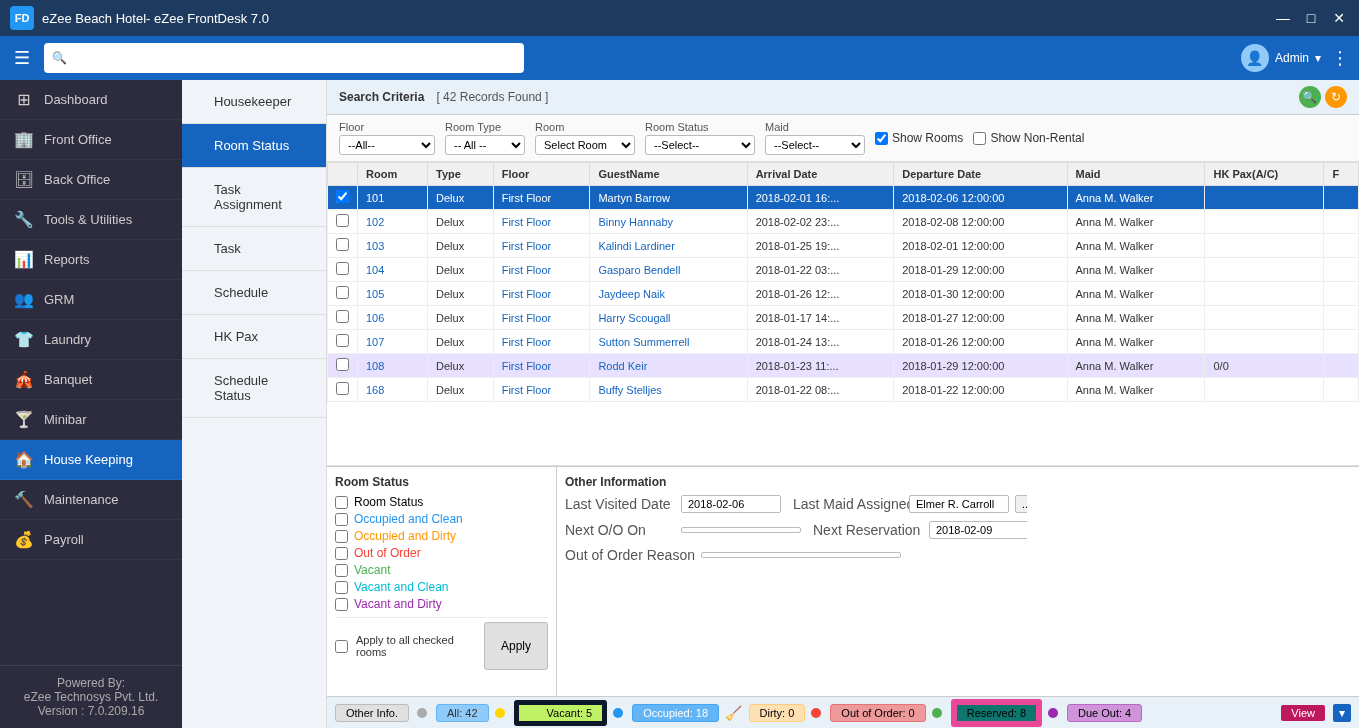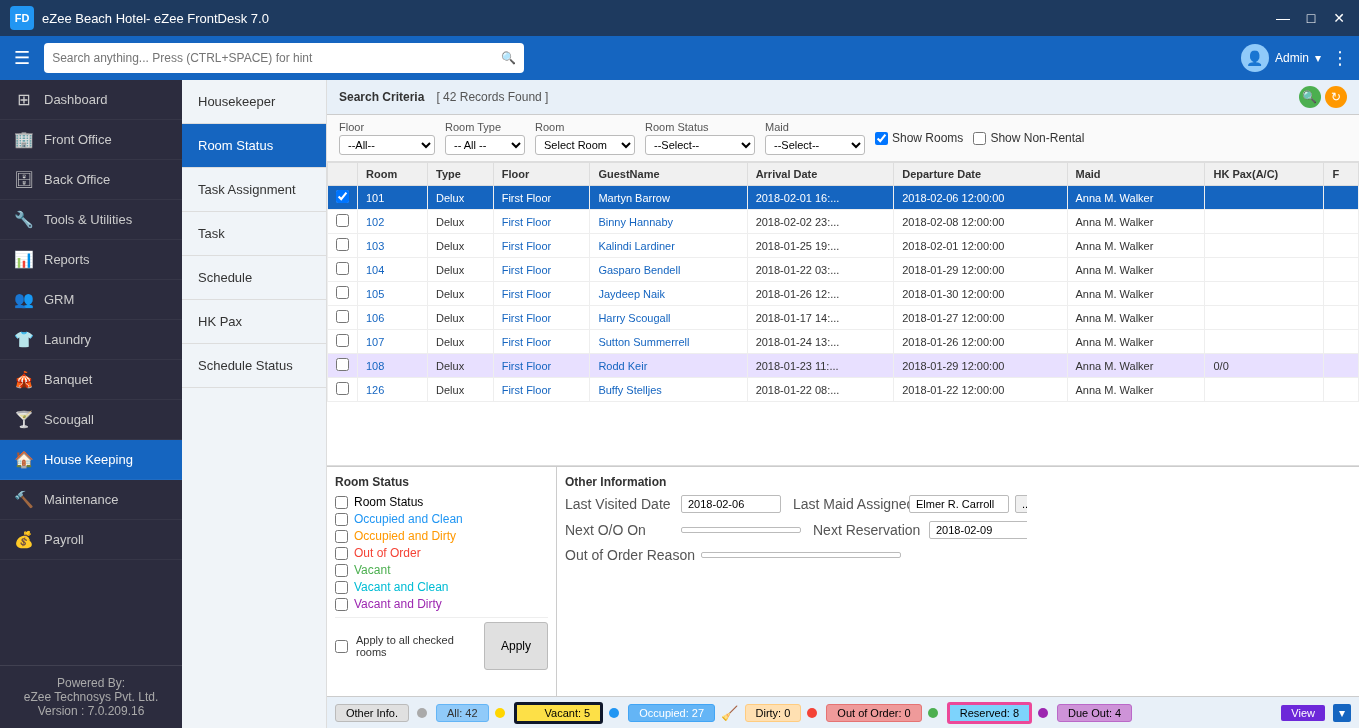--- a/index.html
+++ b/index.html
@@ -97,21 +97,21 @@
     }
 
     
     .sub-sidebar {
       width: 145px;
       background: #f0f4f8;
       border-right: 1px solid #ddd;
       flex-shrink: 0;
     }
     .sub-sidebar-item {
-      padding: 14px 16px;
+      padding: 14px 32px;
       cursor: pointer;
       color: #333;
       font-size: 13px;
       border-bottom: 1px solid #ddd;
     }
     .sub-sidebar-item.active { background: #1565C0; color: white; }
 
     
     .content-area {
       flex: 1;
@@ -281,27 +281,27 @@
     .status-badges { display: flex; align-items: center; gap: 6px; flex: 1; overflow: hidden; }
     .badge-btn {
       padding: 2px 10px;
       border-radius: 3px;
       font-size: 11px;
       cursor: pointer;
       white-space: nowrap;
     }
     .badge-other { background: #e0e0e0; border: 1px solid #bbb; }
     .badge-all { background: #90CAF9; color: #333; border: 1px solid #64B5F6; }
-    .badge-vacant { background: #fde047; border: 3px solid #0f172a; padding-left: 28px; }
+    .badge-vacant { background: #bef264; border: 5px solid #0f172a; padding-left: 28px; }
     .badge-occupied { background: #64B5F6; border: 1px solid #42A5F5; color: white; }
     .badge-dirty { background: #ffe0b2; border: 1px solid #ffcc80; }
     .badge-ooo { background: #ef9a9a; border: 1px solid #e57373; }
-    .badge-reserved { background: #7dd3fc; border: 3px solid #ec4899; }
+    .badge-reserved { background: #0f766e; border: 6px solid #ec4899; }
     .badge-dueout { background: #CE93D8; border: 1px solid #BA68C8; }
-    .badge-view { background: #6d28d9; color: white; border: none; border-radius: 2px; }
+    .badge-view { background: #be185d; color: white; border: none; border-radius: 2px; }
     .badge-dropdown { background: #1565C0; color: white; border: none; border-radius: 2px; padding: 2px 6px; cursor: pointer; }
     .status-dot { width: 10px; height: 10px; border-radius: 50%; display: inline-block; margin-right: 3px; }
     .dot-vacant { background: #FFD600; }
     .dot-occupied { background: #2196F3; }
     .dot-ooo { background: #f44336; }
     .dot-reserved { background: #4CAF50; }
     .dot-dueout { background: #9C27B0; }
 
     
     ::-webkit-scrollbar { width: 6px; height: 6px; }
@@ -317,21 +317,20 @@
   <div class="title-bar-controls">
     <span class="title-bar-btn">—</span>
     <span class="title-bar-btn">□</span>
     <span class="title-bar-btn">✕</span>
   </div>
 </div>
 
 <div class="top-bar">
   <span class="hamburger">☰</span>
   <div class="search-box">
-    <input type="text" placeholder="Search anything... Press (CTRL+SPACE) for hint" style="">
     <span class="search-icon">🔍</span>
   </div>
   <div class="top-bar-right">
     <div class="admin-btn">
       <div class="admin-avatar">👤</div>
       <span>Admin</span>
       <span>▾</span>
     </div>
     <span class="dots-btn">⋮</span>
   </div>
@@ -368,21 +367,21 @@
         <div class="sidebar-item">
     <span class="sidebar-item-icon">👕</span>
     <span class="sidebar-item-label">Laundry</span>
   </div>
         <div class="sidebar-item">
     <span class="sidebar-item-icon">🎪</span>
     <span class="sidebar-item-label">Banquet</span>
   </div>
         <div class="sidebar-item">
     <span class="sidebar-item-icon">🍸</span>
-    <span class="sidebar-item-label">Scougall</span>
+    <span class="sidebar-item-label">Minibar</span>
   </div>
         <div class="sidebar-item active">
     <span class="sidebar-item-icon">🏠</span>
     <span class="sidebar-item-label">House Keeping</span>
   </div>
         <div class="sidebar-item">
     <span class="sidebar-item-icon">🔨</span>
     <span class="sidebar-item-label">Maintenance</span>
   </div>
         <div class="sidebar-item">
@@ -559,21 +558,21 @@
     <td style="color:#1565C0;">First Floor</td>
     <td style="color:#1565C0;">Rodd Keir</td>
     <td>2018-01-23 11:...</td>
     <td>2018-01-29 12:00:00</td>
     <td>Anna M. Walker</td>
     <td>0/0</td>
     <td></td>
   </tr>
             <tr>
     <td class="row-check"><input type="checkbox" style=""></td>
-    <td style="color:#1565C0;">126</td>
+    <td style="color:#1565C0;">168</td>
     <td>Delux</td>
     <td style="color:#1565C0;">First Floor</td>
     <td style="color:#1565C0;">Buffy Stelljes</td>
     <td>2018-01-22 08:...</td>
     <td>2018-01-22 12:00:00</td>
     <td>Anna M. Walker</td>
     <td></td>
     <td></td>
   </tr>
           </tbody>
@@ -645,21 +644,21 @@
     </div>
 
     <div class="status-bar">
       <button class="badge-btn badge-other">Other Info.</button>
       <div class="status-badges">
         <span class="status-dot" style="background:#aaa;"></span>
         <button class="badge-btn badge-all">All: 42</button>
         <span class="status-dot dot-vacant"></span>
         <button class="badge-btn badge-vacant">Vacant: 5</button>
         <span class="status-dot dot-occupied"></span>
-        <button class="badge-btn badge-occupied">Occupied: 27</button>
+        <button class="badge-btn badge-occupied">Occupied: 18</button>
         <span style="font-size:14px;">🧹</span>
         <button class="badge-btn badge-dirty">Dirty: 0</button>
         <span class="status-dot dot-ooo"></span>
         <button class="badge-btn badge-ooo">Out of Order: 0</button>
         <span class="status-dot dot-reserved"></span>
         <button class="badge-btn badge-reserved">Reserved: 8</button>
         <span class="status-dot dot-dueout"></span>
         <button class="badge-btn badge-dueout">Due Out: 4</button>
       </div>
       <button class="badge-btn badge-view">View</button>

